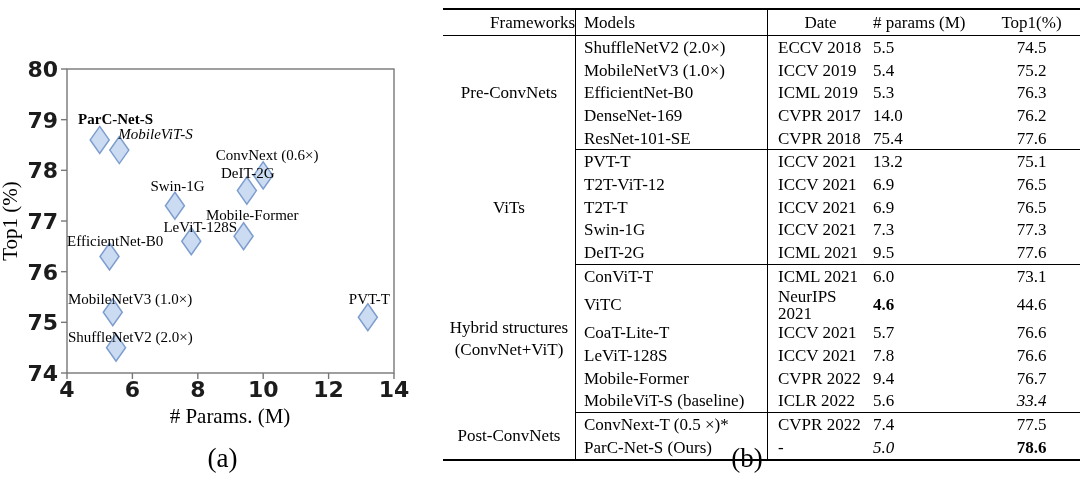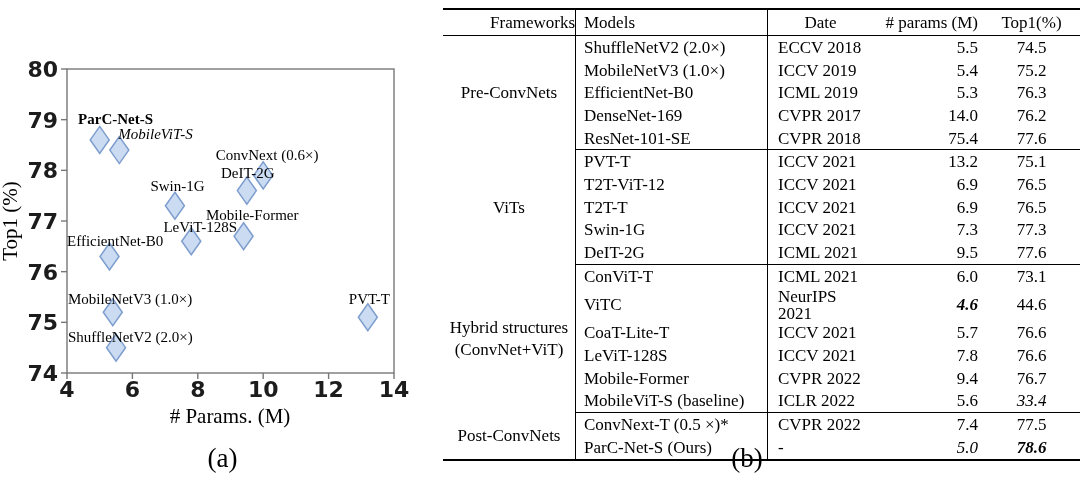--- a/index.html
+++ b/index.html
@@ -26,24 +26,24 @@
     border-top:2px solid #000; border-bottom:2.5px solid #000;
   }
   table.cmp th { font-weight:normal; height:25px; padding:0; }
   table.cmp td { height:22.7px; padding:0; }
   table.cmp thead tr { border-bottom:1.6px solid #000; }
   table.cmp tr.group-end td { border-bottom:1.6px solid #000; }
   .c-fw   { width:132px; text-align:right; border-right:1.3px solid #000; }
   .c-model{ width:183px; text-align:left; padding-left:8px !important; border-right:1.3px solid #000; }
   .c-date { width:105px; text-align:left; padding-left:10px !important; }
   .c-date-h { width:105px; }
-  .c-params{ width:105px; text-align:right; }
+  .c-params{ width:105px; text-align:left; }
   .c-top1 { width:107px; text-align:center; }
   td.fw { text-align:center; border-right:1.3px solid #000; line-height:1.25; }
-  .v-bold { font-weight:bold;font-style:italic; }
+  .v-bold { font-weight:bold; }
   .v-italic { font-style:italic; }
 </style>
 </head>
 <body>
 
 <div class="figure">
   <svg id="chart" width="445" height="482" viewBox="0 0 445 482">
       <rect x="67" y="69" width="327" height="304" fill="none" stroke="#777777" stroke-width="1.4"></rect>
       <line x1="67" y1="373" x2="67" y2="379" stroke="#777777" stroke-width="1.4"></line>
       <text x="67" y="397" text-anchor="middle" class="tick-label">4</text>

